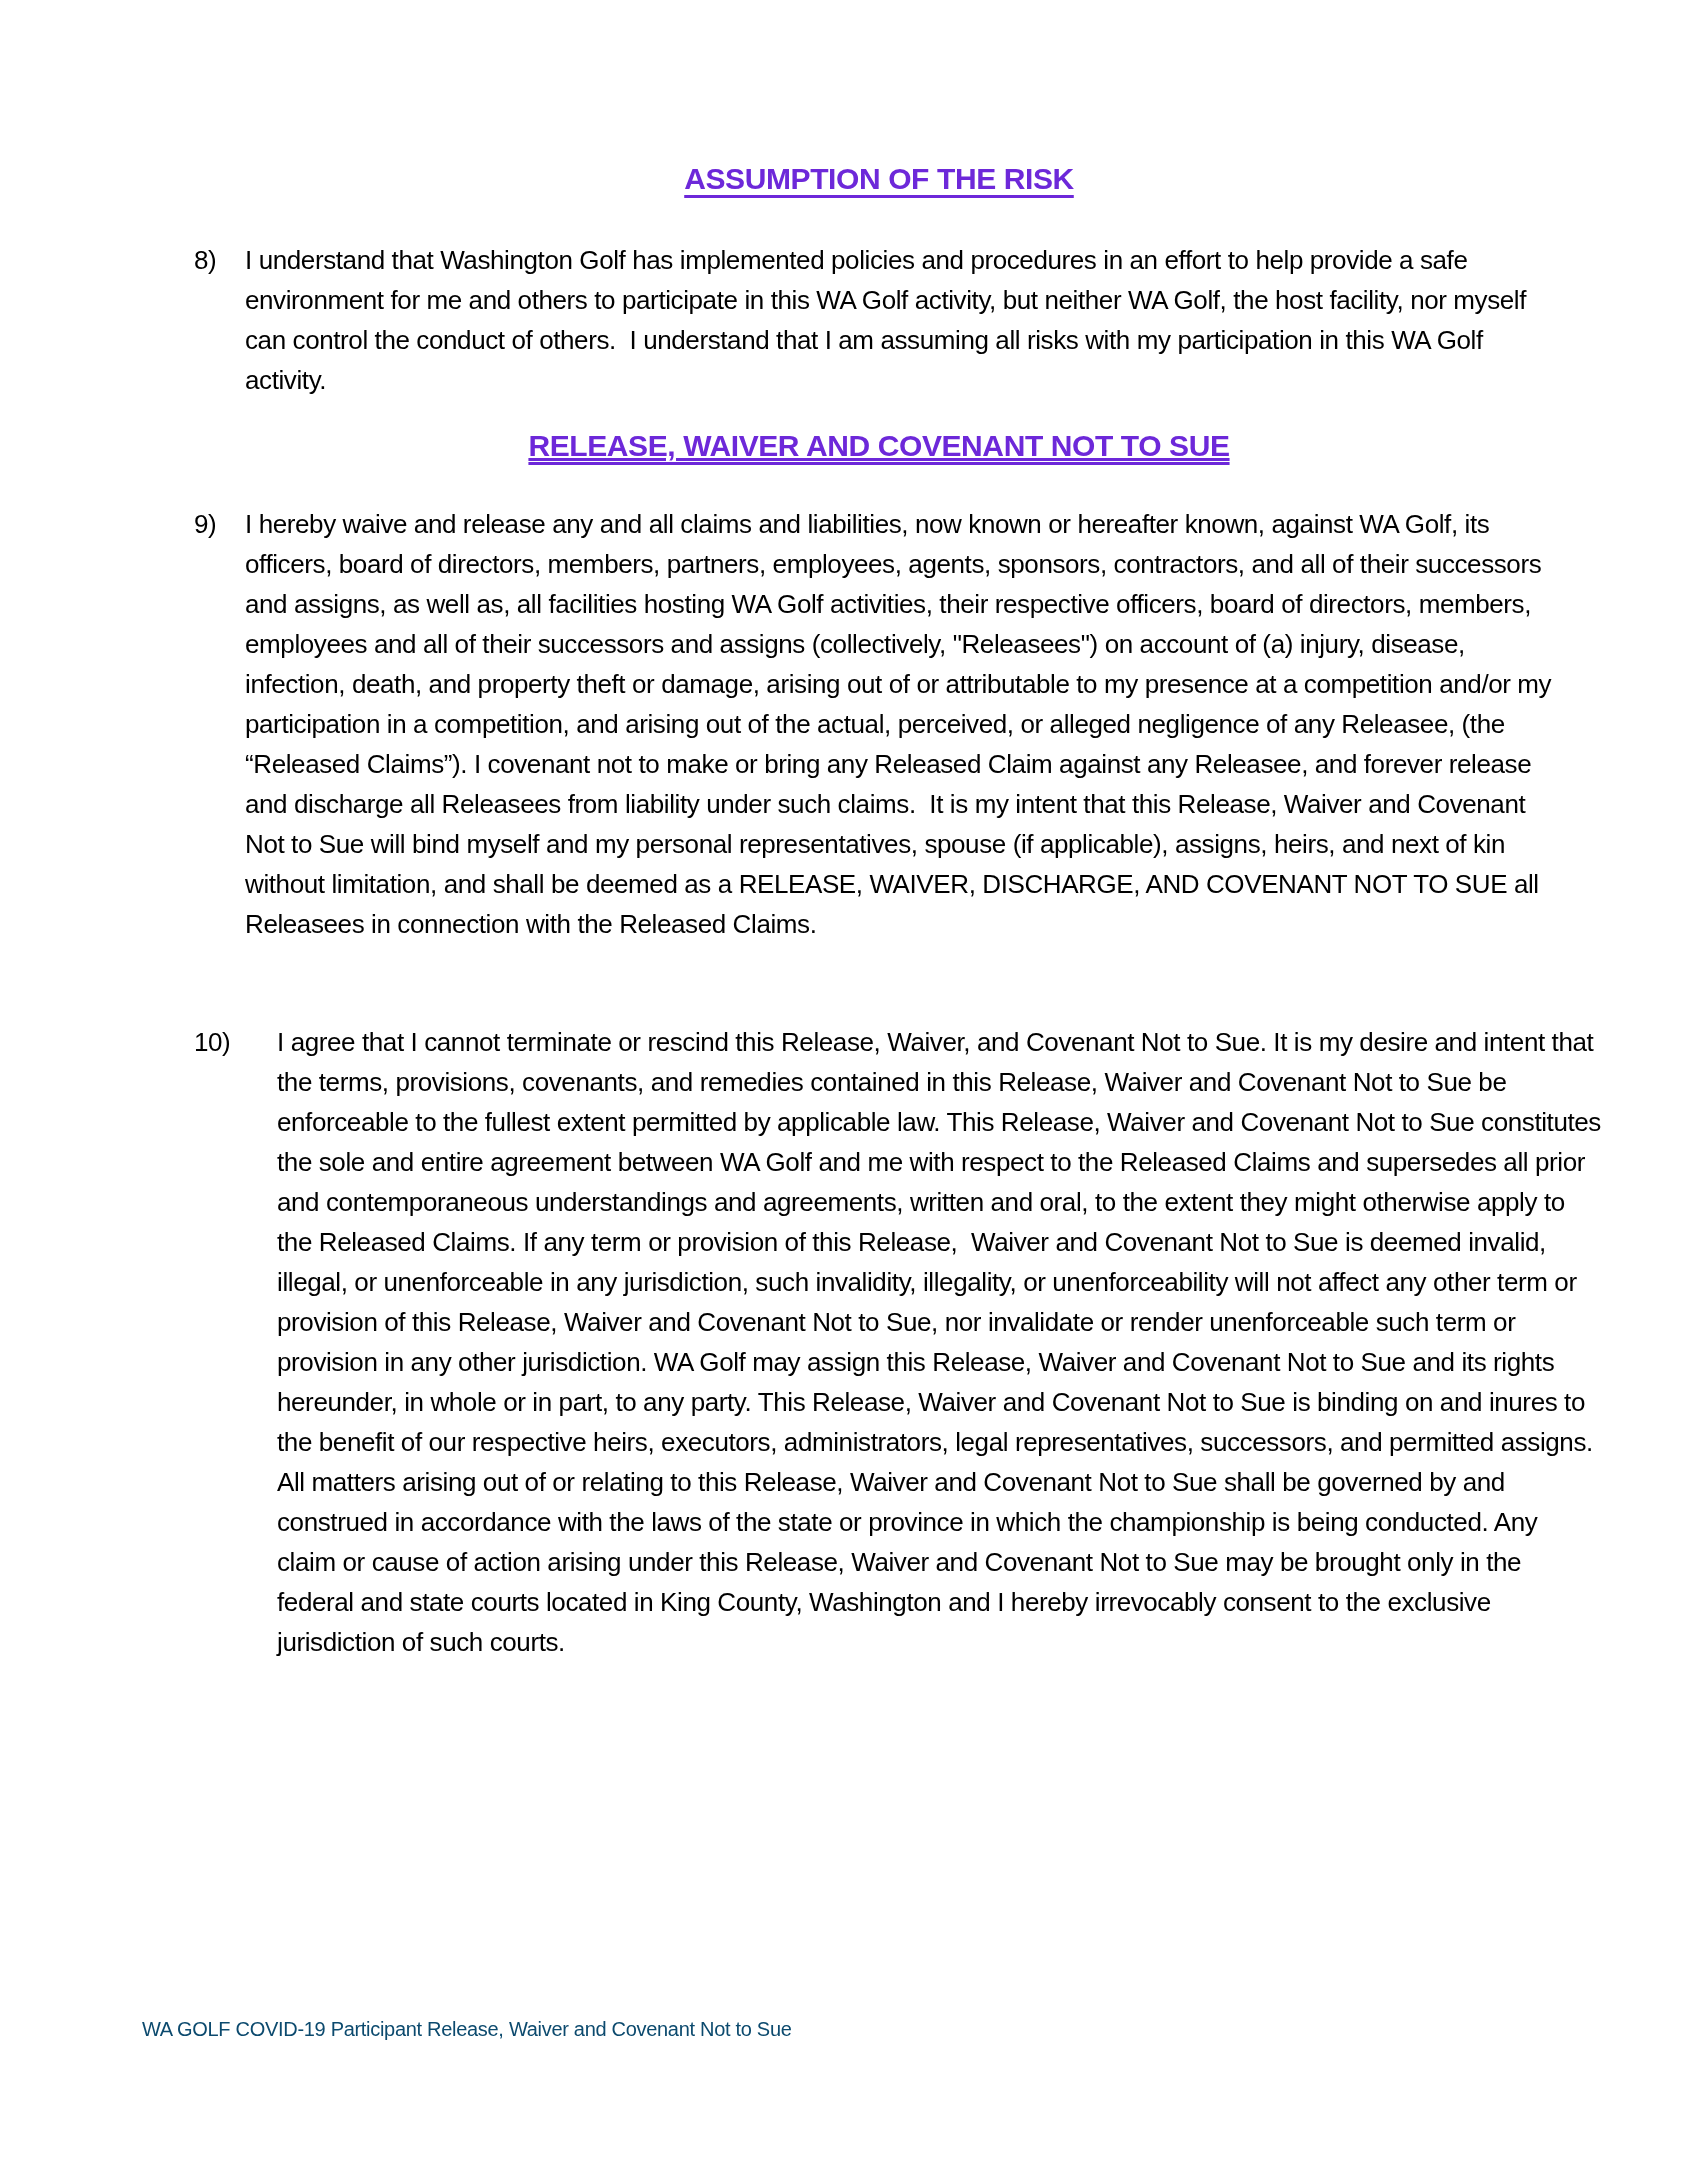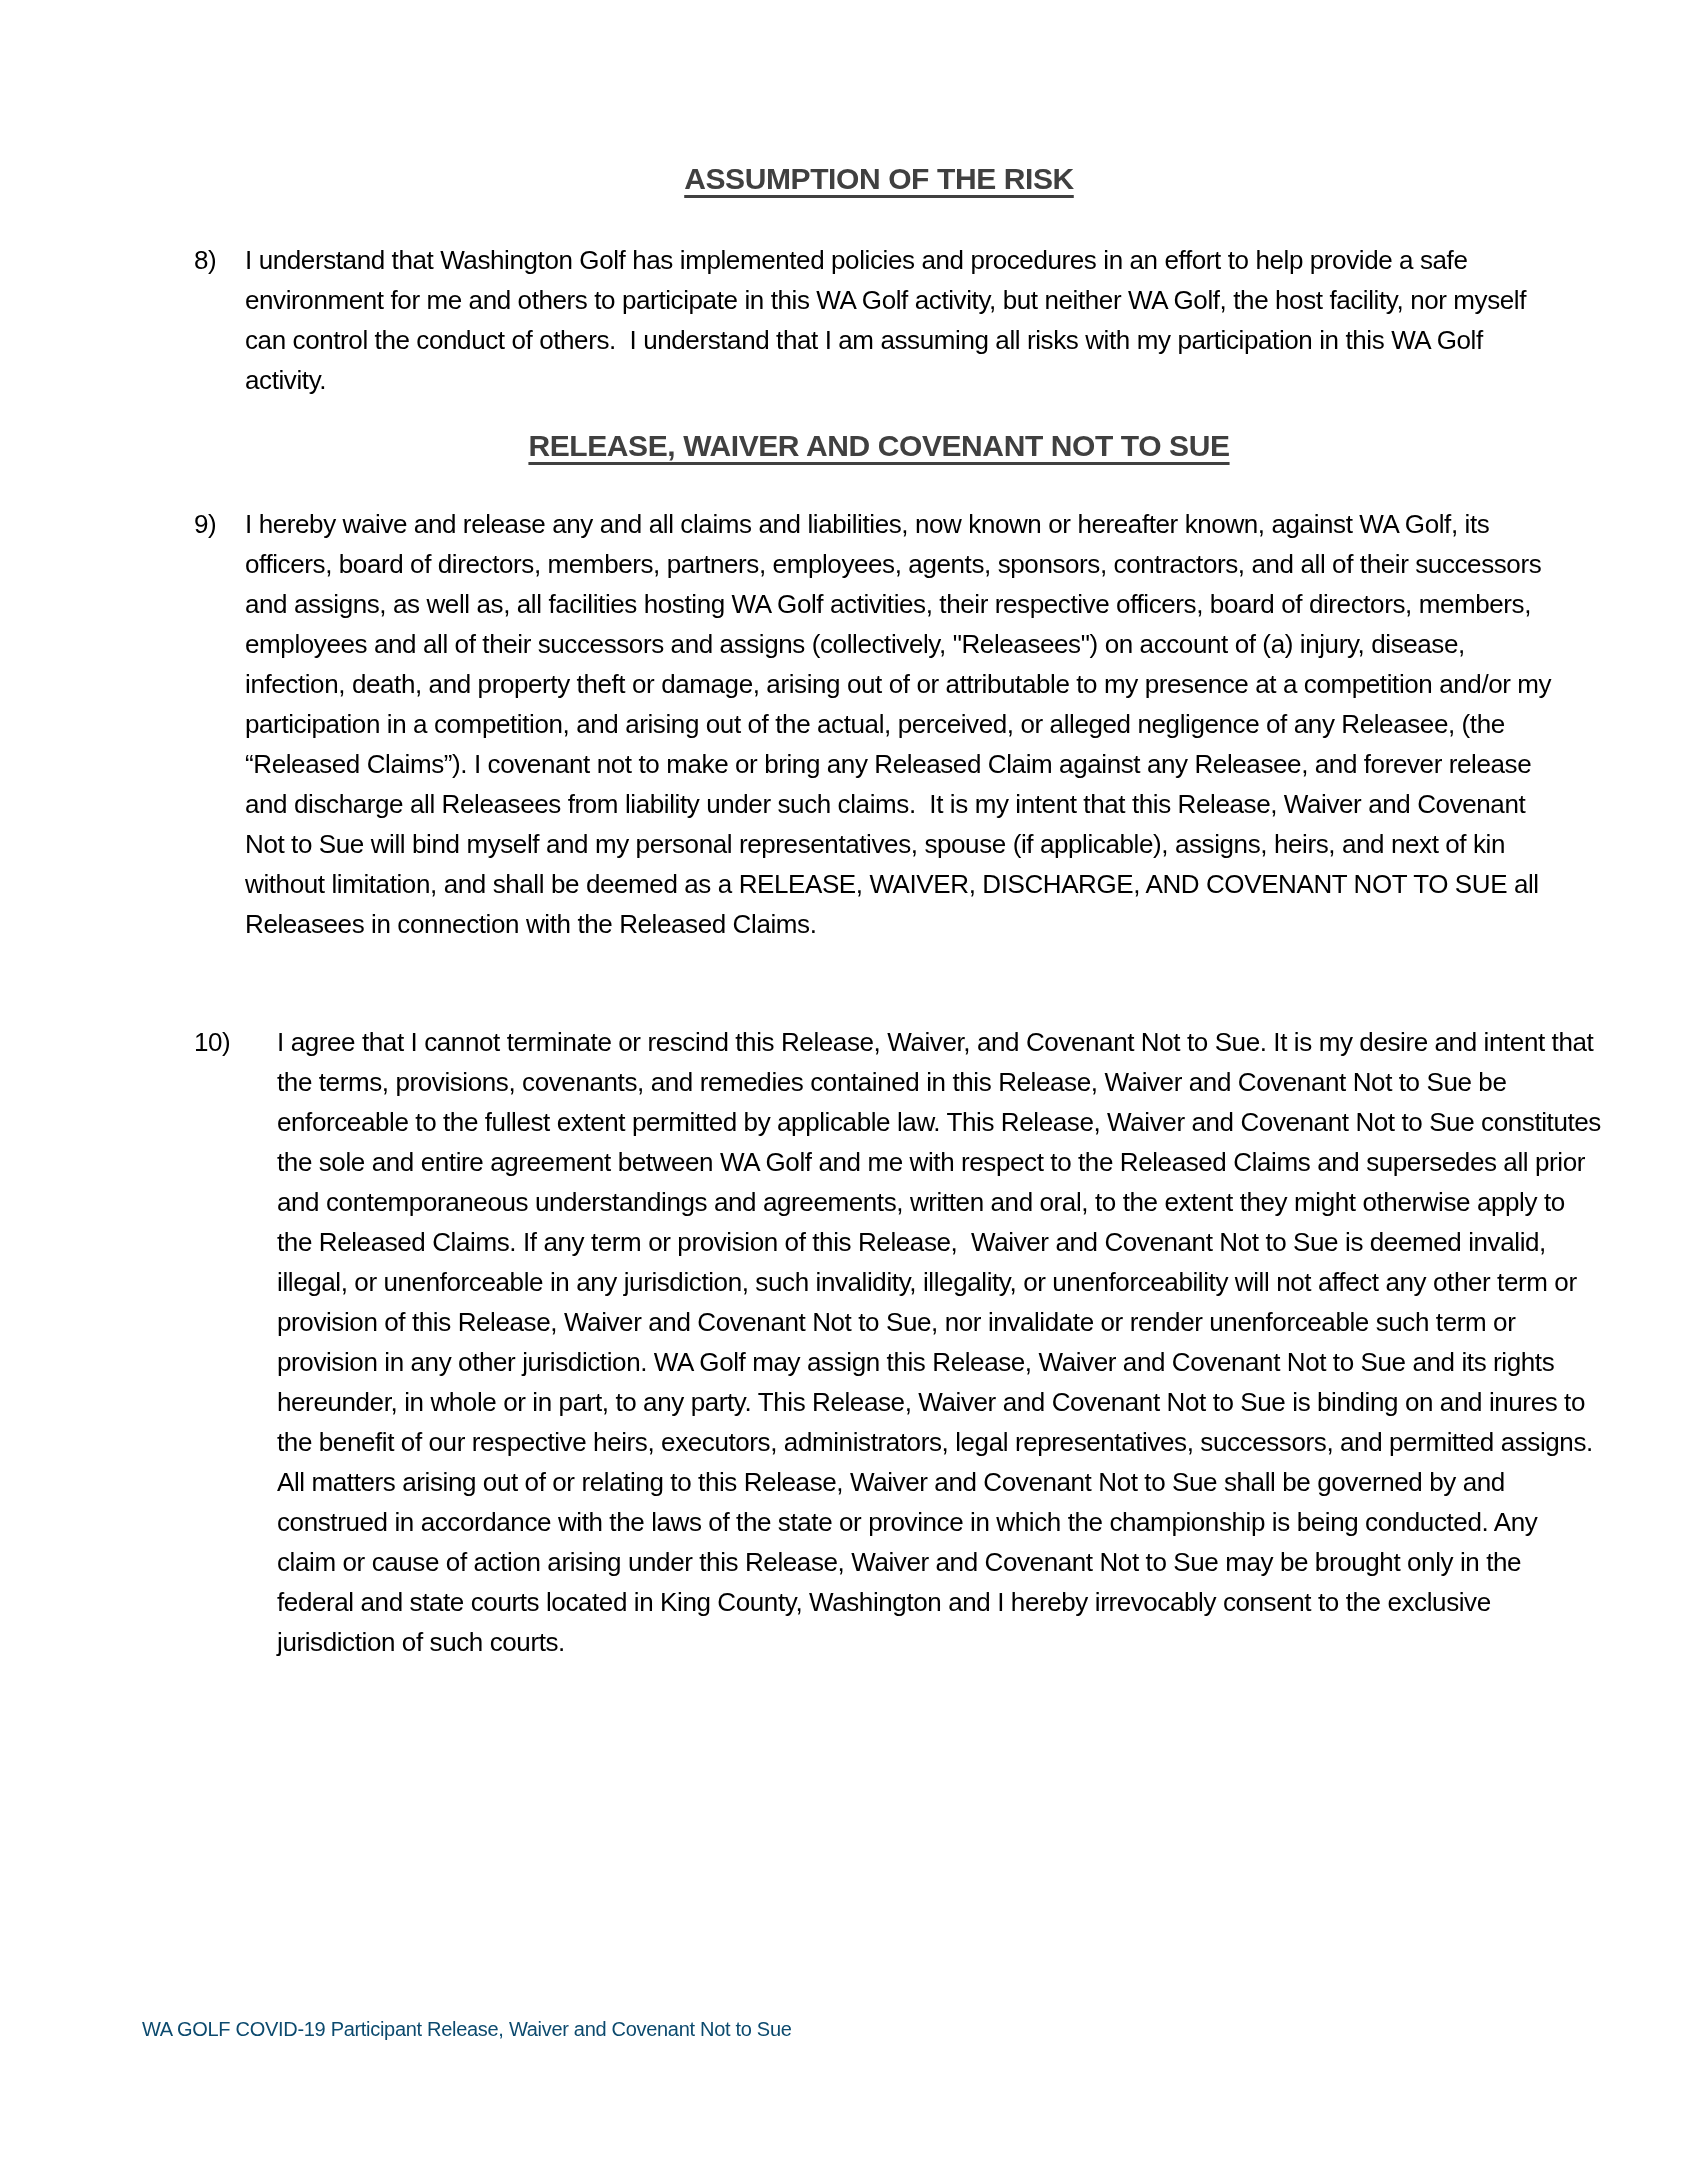--- a/index.html
+++ b/index.html
@@ -17,29 +17,29 @@
     overflow: hidden;
   }
   .heading {
     position: absolute;
     left: 198px;
     width: 1362px;
     text-align: center;
     font-size: 30px;
     font-weight: bold;
     letter-spacing: -0.4px;
-    color: #404040;
+    color: #6d28d9;
   }
   .heading .underlined {
     text-decoration: underline;
     text-decoration-thickness: 2.5px;
     text-underline-offset: 5.9px;
   }
   .heading-assumption { top: 162px; }
-  .heading-release    { top: 429px; }
+  .heading-release    { top: 429px; text-decoration: underline; }
 
   .clause {
     position: absolute;
     left: 194px;
     width: 1384px;
     display: flex;
     align-items: flex-start;
     font-size: 26px;
     line-height: 40px;
     letter-spacing: -0.4px;

